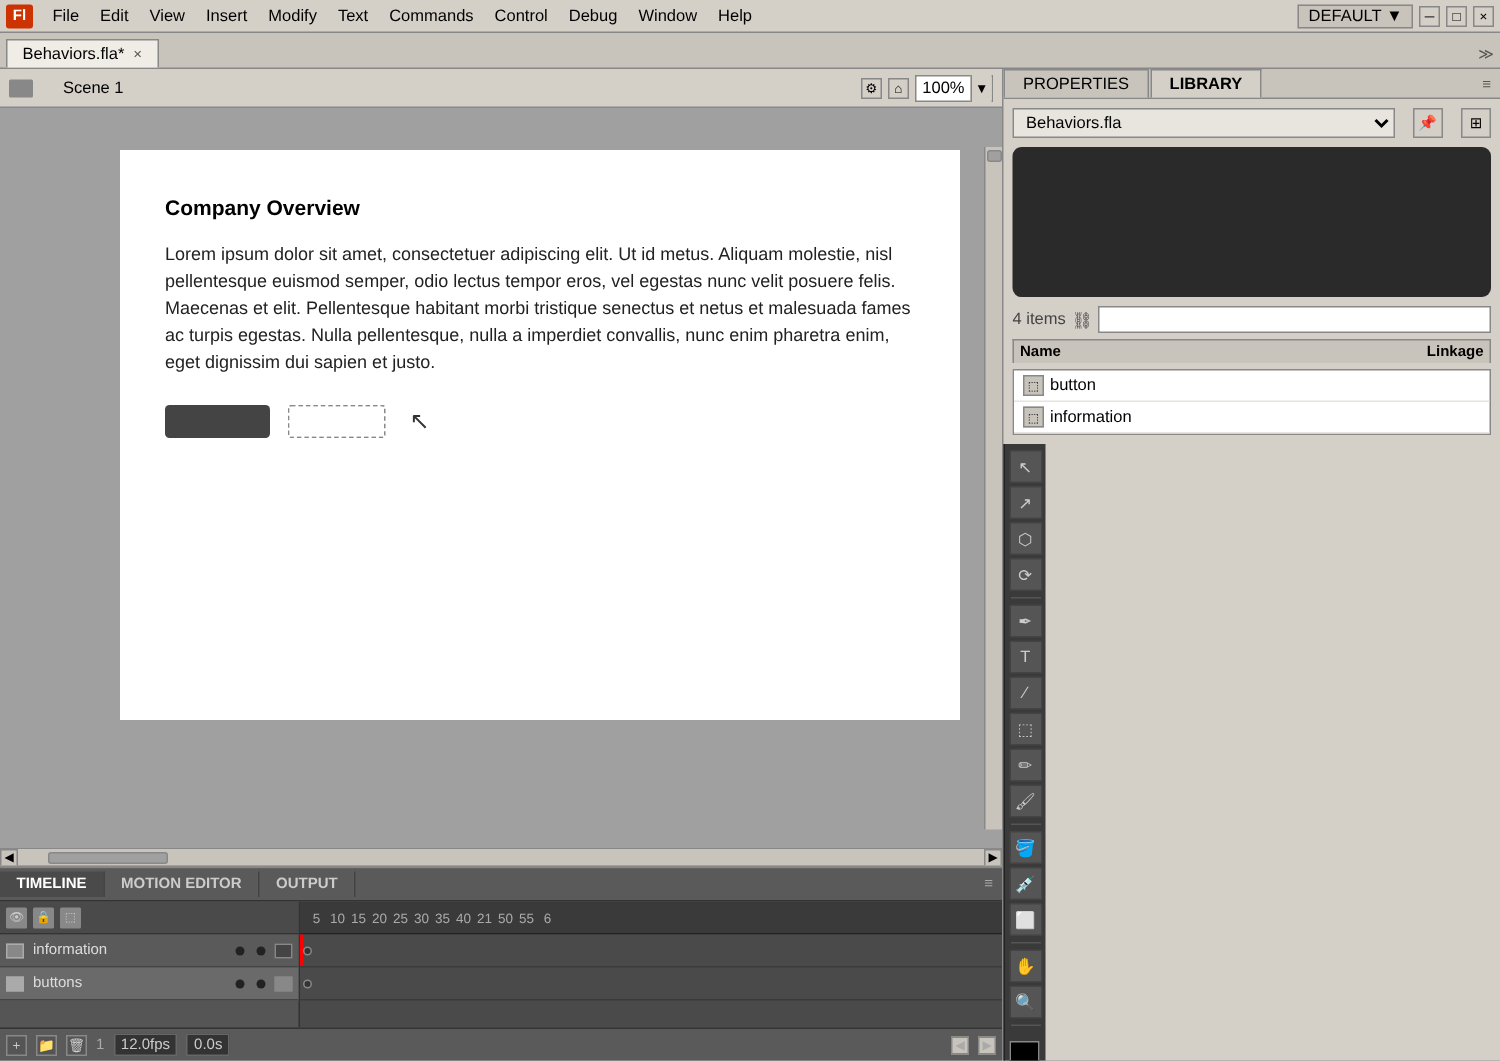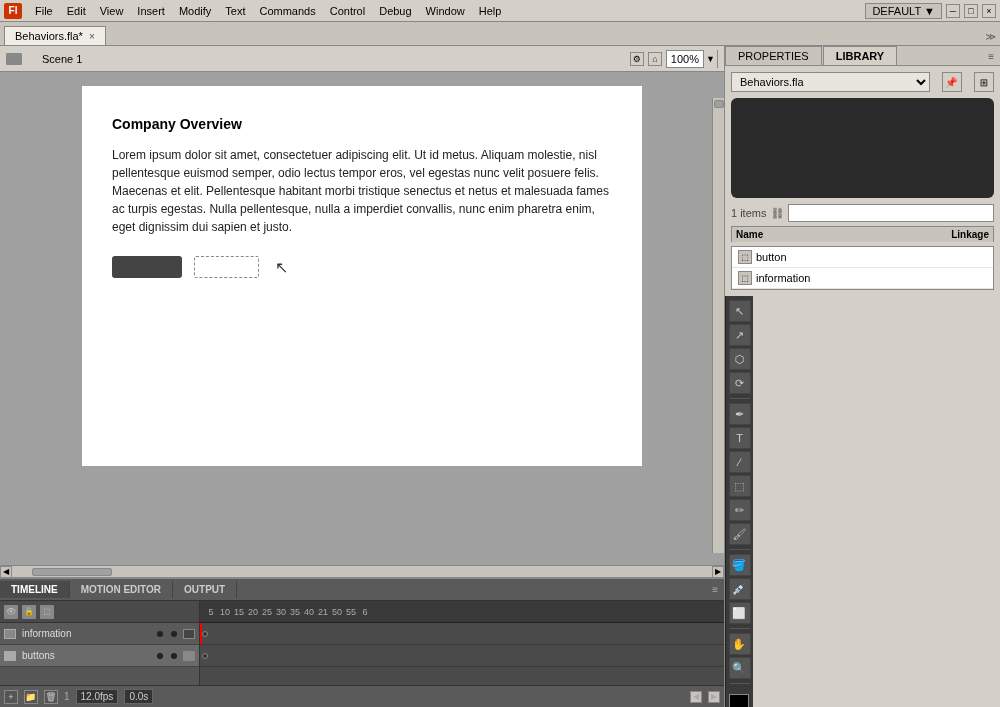--- a/index.html
+++ b/index.html
@@ -160,22 +160,22 @@
     }
 
     
     #canvas-container {
       flex: 1;
       position: relative;
       overflow: hidden;
       background: #a0a0a0;
       display: flex;
       align-items: flex-start;
-      justify-content: center;
-      padding: 14px;
+      justify-content: flex-end;
+      padding: 28px;
     }
     #stage-canvas {
       background: white;
       width: 560px;
       min-height: 380px;
       position: relative;
       padding: 30px;
     }
     .stage-title {
       font-weight: bold;
@@ -379,21 +379,21 @@
     .fps-box {
       background: #333;
       border: 1px solid #666;
       padding: 1px 4px;
       color: #ccc;
       font-size: 10px;
     }
 
     
     #right-panel {
-      width: 276px;
+      width: 332px;
       display: flex;
       flex-direction: column;
       background: #d4d0c8;
       border-left: 1px solid #888;
     }
     #panel-tabs {
       display: flex;
       background: #c8c4bc;
       border-bottom: 1px solid #888;
       height: 24px;
@@ -734,21 +734,21 @@
         <select id="lib-file-select">
           <option>Behaviors.fla</option>
         </select>
         <div class="lib-icon-btn">📌</div>
         <div class="lib-icon-btn">⊞</div>
       </div>
 
       <div id="lib-preview"></div>
 
       <div id="lib-item-count">
-        <span>1 items</span>
+        <span>4 items</span>
         <span>⛓</span>
         <input id="lib-search" type="text" placeholder="" style="">
       </div>
 
       <div id="lib-table-header">
         <span class="lib-col-name">Name</span>
         <span class="lib-col-linkage">Linkage</span>
       </div>
 
       <div id="lib-items">

